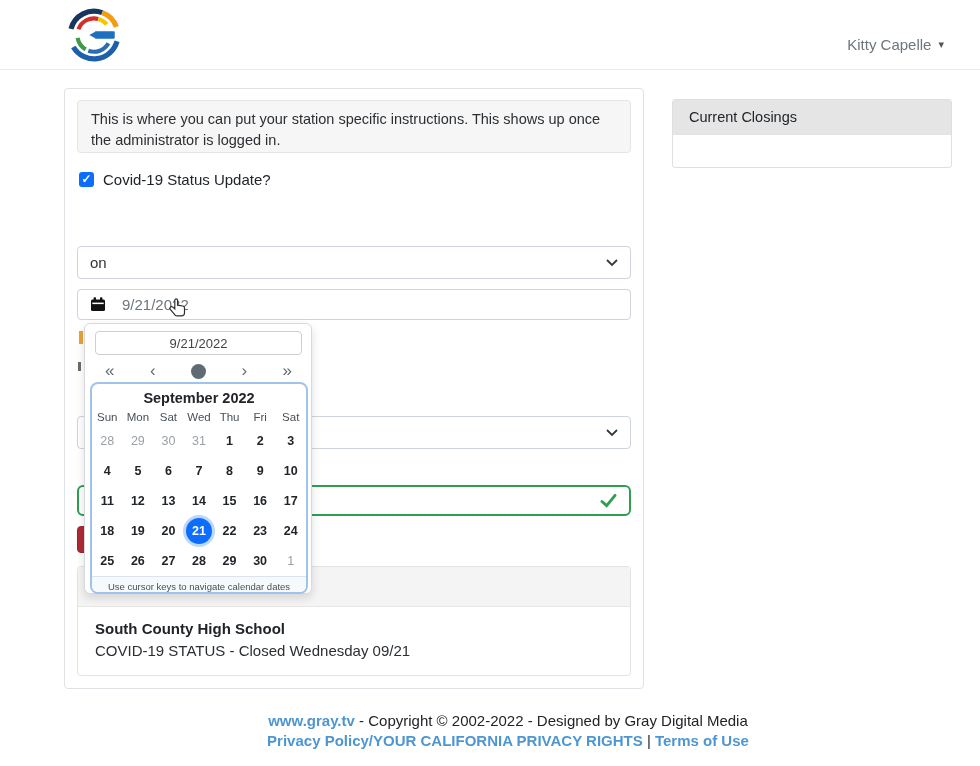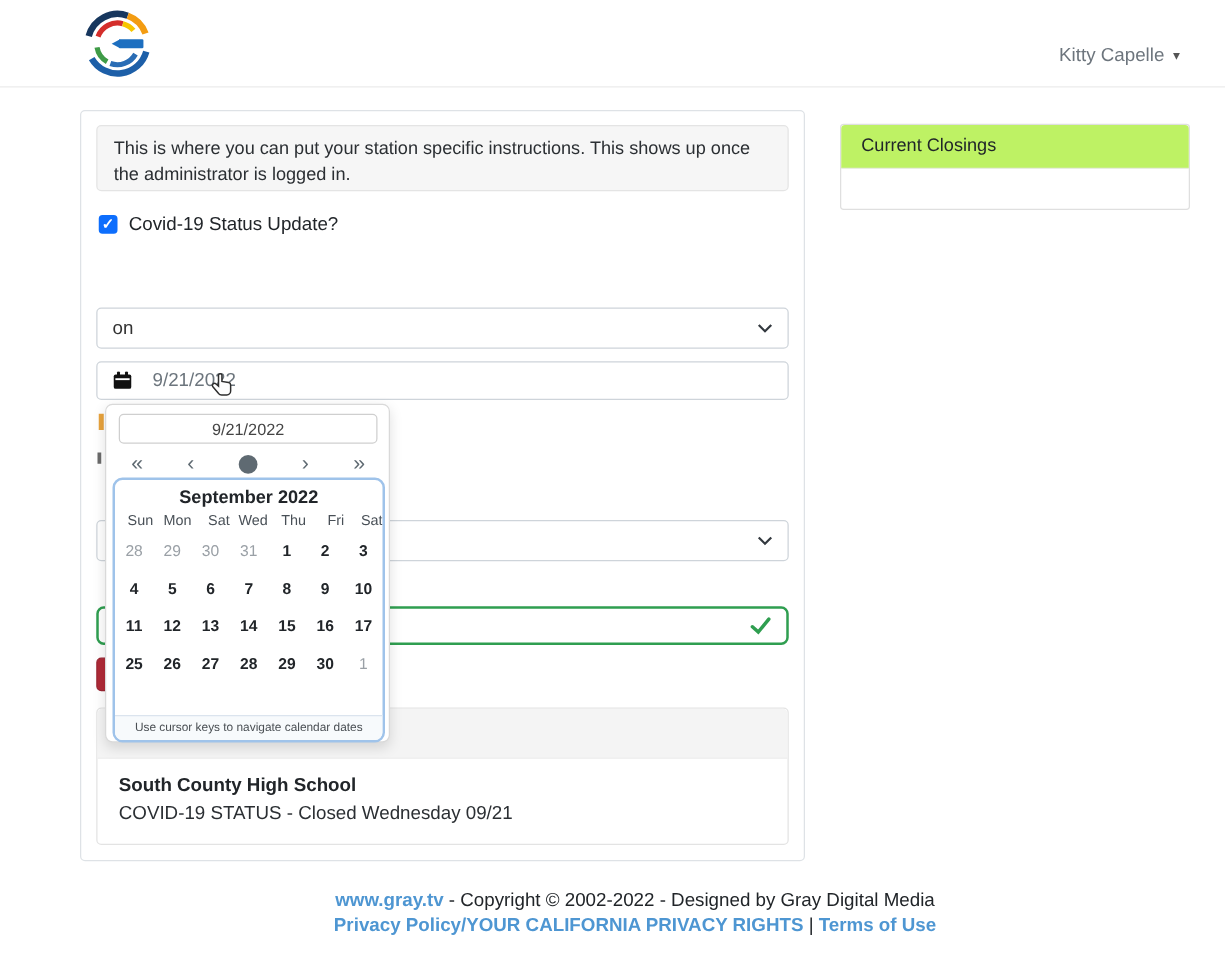--- a/index.html
+++ b/index.html
@@ -61,35 +61,35 @@
     display:flex; align-items:center; justify-content:space-between; padding:0 10px;
     color:#5f6a72; font-size:17px; }
   .dp-nav span { cursor:pointer; }
   .dp-dot { width:15px; height:15px; border-radius:50%; background:#5f6a72; }
   .dp-month-box { position:absolute; left:5px; top:58px; width:218px; height:212px;
     border:2px solid #9fc3ea; border-radius:8px; background:#fff; overflow:hidden;
     display:flex; flex-direction:column; }
   .dp-title { text-align:center; font-weight:bold; font-size:14.5px; padding:6px 0 3px; color:#212529; }
   .dp-dayrow, .cal-row { display:grid; grid-template-columns:repeat(7,1fr); }
   .dp-dayrow { font-size:11.5px; color:#495057; padding:2px 0 3px; }
-  .dp-dayrow div { text-align:right; }
+  .dp-dayrow div { text-align:center; }
   .cal-row { height:30px; }
   .cal-cell { display:flex; align-items:center; justify-content:center;
     font-size:12.5px; font-weight:bold; color:#212529; cursor:pointer; }
   .cal-cell.muted { color:#9aa0a6; font-weight:normal; }
   .cal-sel { width:26px; height:26px; border-radius:50%; background:#0d6efd; color:#fff;
     display:flex; align-items:center; justify-content:center;
     box-shadow:0 0 0 3px #bcd7f7; }
   .dp-footer { margin-top:auto; border-top:1px solid #dbe4ee; background:#f7fafc;
     font-size:9.5px; color:#4a4f54; text-align:center; line-height:19px; height:20px; }
 
   
   .side-card { position:absolute; left:672px; top:99px; width:280px; height:69px;
     border:1px solid #dfdfdf; border-radius:3px; background:#fff; }
-  .side-header { height:35px; background:#bef264; border-bottom:1px solid #e3e3e3;
+  .side-header { height:35px; background:#e5e5e5; border-bottom:1px solid #e3e3e3;
     border-radius:3px 3px 0 0; display:flex; align-items:center; padding-left:16px;
     font-size:14.5px; color:#212529; }
 
   
   .footer { position:absolute; left:64px; top:711px; width:888px; text-align:center;
     font-size:15px; line-height:20px; color:#212529; }
   .footer a, .link { color:#4e96d2; text-decoration:none; cursor:pointer;font-weight:bold; }
 
   .cursor { position:absolute; left:167px; top:297px; z-index:40; }
 </style>
@@ -210,20 +210,31 @@
             <div class="cal-row">
               <div class="cal-cell">11</div>
               <div class="cal-cell">12</div>
               <div class="cal-cell">13</div>
               <div class="cal-cell">14</div>
               <div class="cal-cell">15</div>
               <div class="cal-cell">16</div>
               <div class="cal-cell">17</div>
             </div>
             <div class="cal-row">
+              <div class="cal-cell">18</div>
+              <div class="cal-cell">19</div>
+              <div class="cal-cell">20</div>
+              <div class="cal-cell">
+                <span class="cal-sel">21</span>
+              </div>
+              <div class="cal-cell">22</div>
+              <div class="cal-cell">23</div>
+              <div class="cal-cell">24</div>
+            </div>
+            <div class="cal-row">
               <div class="cal-cell">25</div>
               <div class="cal-cell">26</div>
               <div class="cal-cell">27</div>
               <div class="cal-cell">28</div>
               <div class="cal-cell">29</div>
               <div class="cal-cell">30</div>
               <div class="cal-cell muted">1</div>
             </div>
           </div>
         <div class="dp-footer">Use cursor keys to navigate calendar dates</div>

